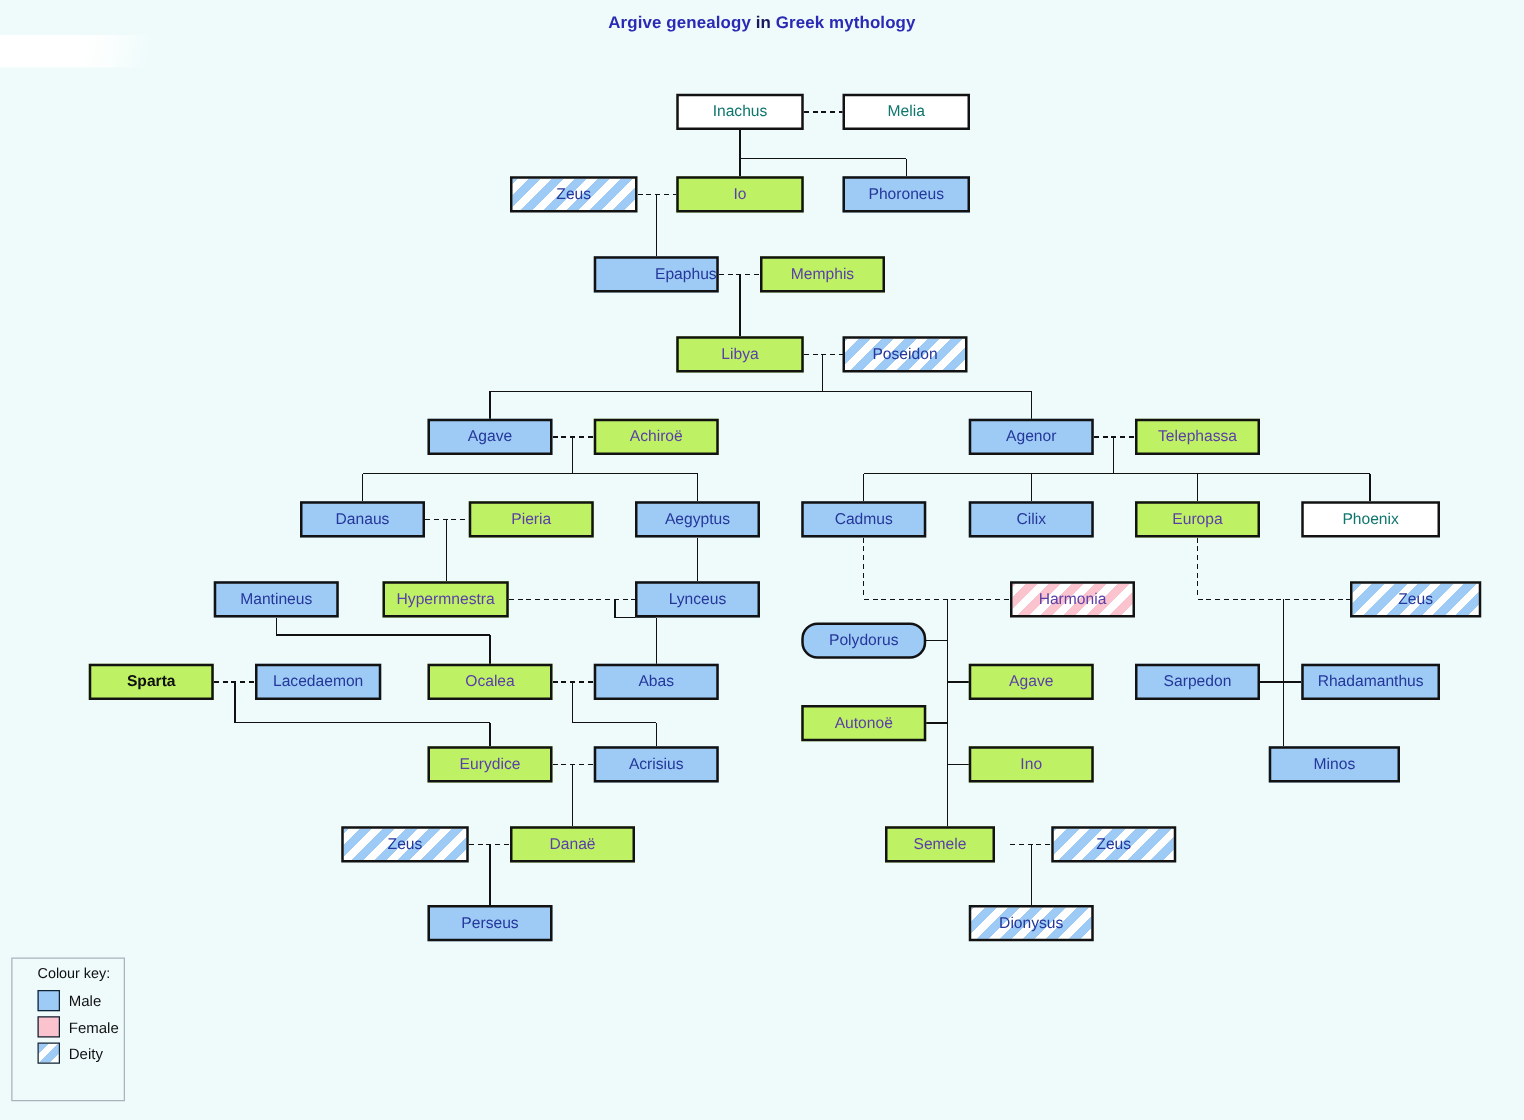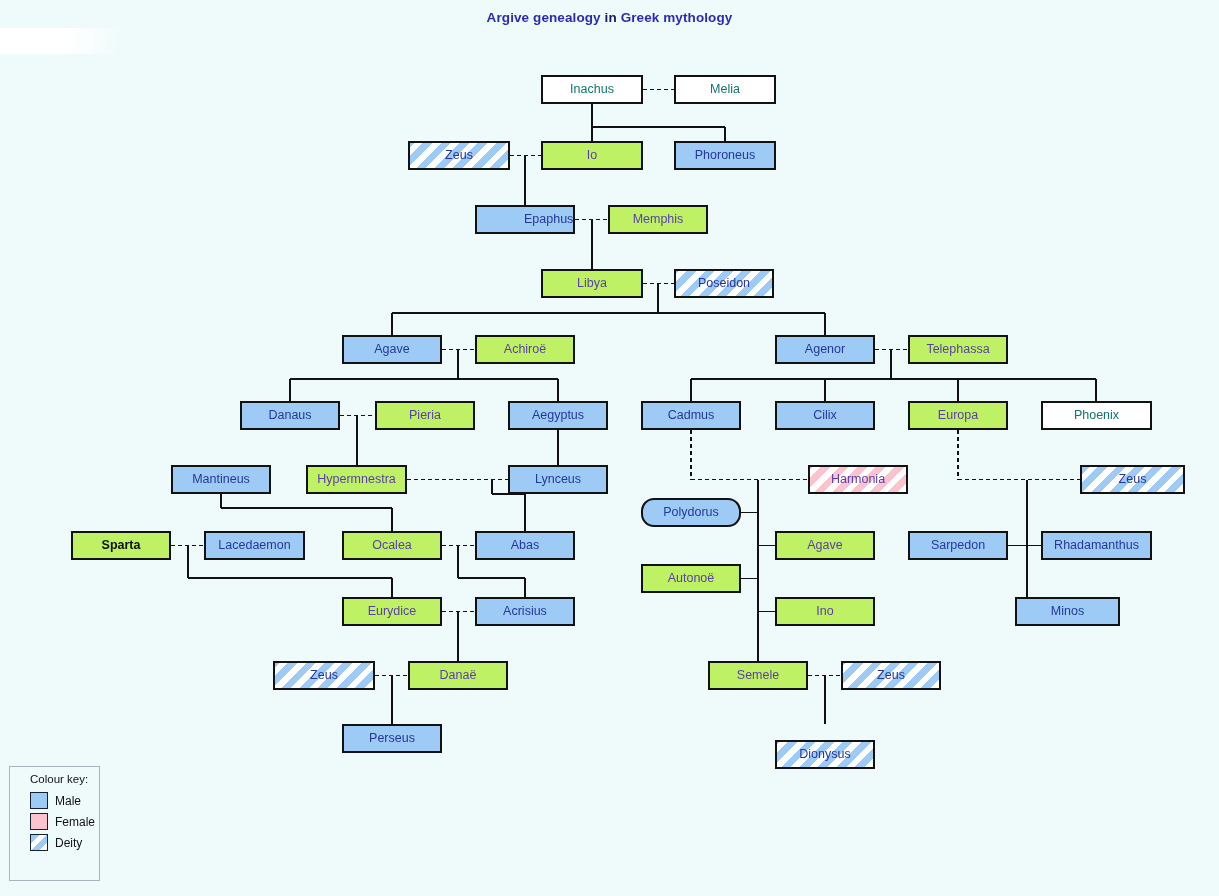--- a/index.html
+++ b/index.html
@@ -223,24 +223,24 @@
       <div class="node female" style="left: 775px; top: 531px; width: 100px;">Agave</div>
       <div class="node male" style="left: 908px; top: 531px; width: 100px;">Sarpedon</div>
       <div class="node male" style="left: 1041px; top: 531px; width: 111px;">Rhadamanthus</div>
       <div class="node female" style="left: 641px; top: 564px; width: 100px;">Autonoë</div>
       <div class="node female" style="left: 342px; top: 597px; width: 100px;">Eurydice</div>
       <div class="node male" style="left: 475px; top: 597px; width: 100px;">Acrisius</div>
       <div class="node female" style="left: 775px; top: 597px; width: 100px;">Ino</div>
       <div class="node male" style="left: 975px; top: 597px; width: 105px; margin-left: 40px;">Minos</div>
       <div class="node deity-m" style="left: 273px; top: 661px; width: 102px;">Zeus</div>
       <div class="node female" style="left: 408px; top: 661px; width: 100px;">Danaë</div>
-      <div class="node female" style="left: 708px; top: 661px; width: 100px;">Semele</div>
+      <div class="node female" style="left: 708px; top: 661px; width: 88px;">Semele</div>
       <div class="node deity-m" style="left: 841px; top: 661px; width: 100px;">Zeus</div>
       <div class="node male" style="left: 342px; top: 724px; width: 100px;">Perseus</div>
-      <div class="node deity-m" style="left: 775px; top: 724px; width: 100px; margin-top: 16px;">Dionysus</div>
+      <div class="node deity-m" style="left: 775px; top: 724px; width: 100px;">Dionysus</div>
     </div>
 
   <div class="legend">
     <div class="lg-title">Colour key:</div>
     <div class="lg-row">
       <span class="sw male"></span>
       <span class="lg-lab">Male</span>
     </div>
     <div class="lg-row">
       <span class="sw female"></span>

